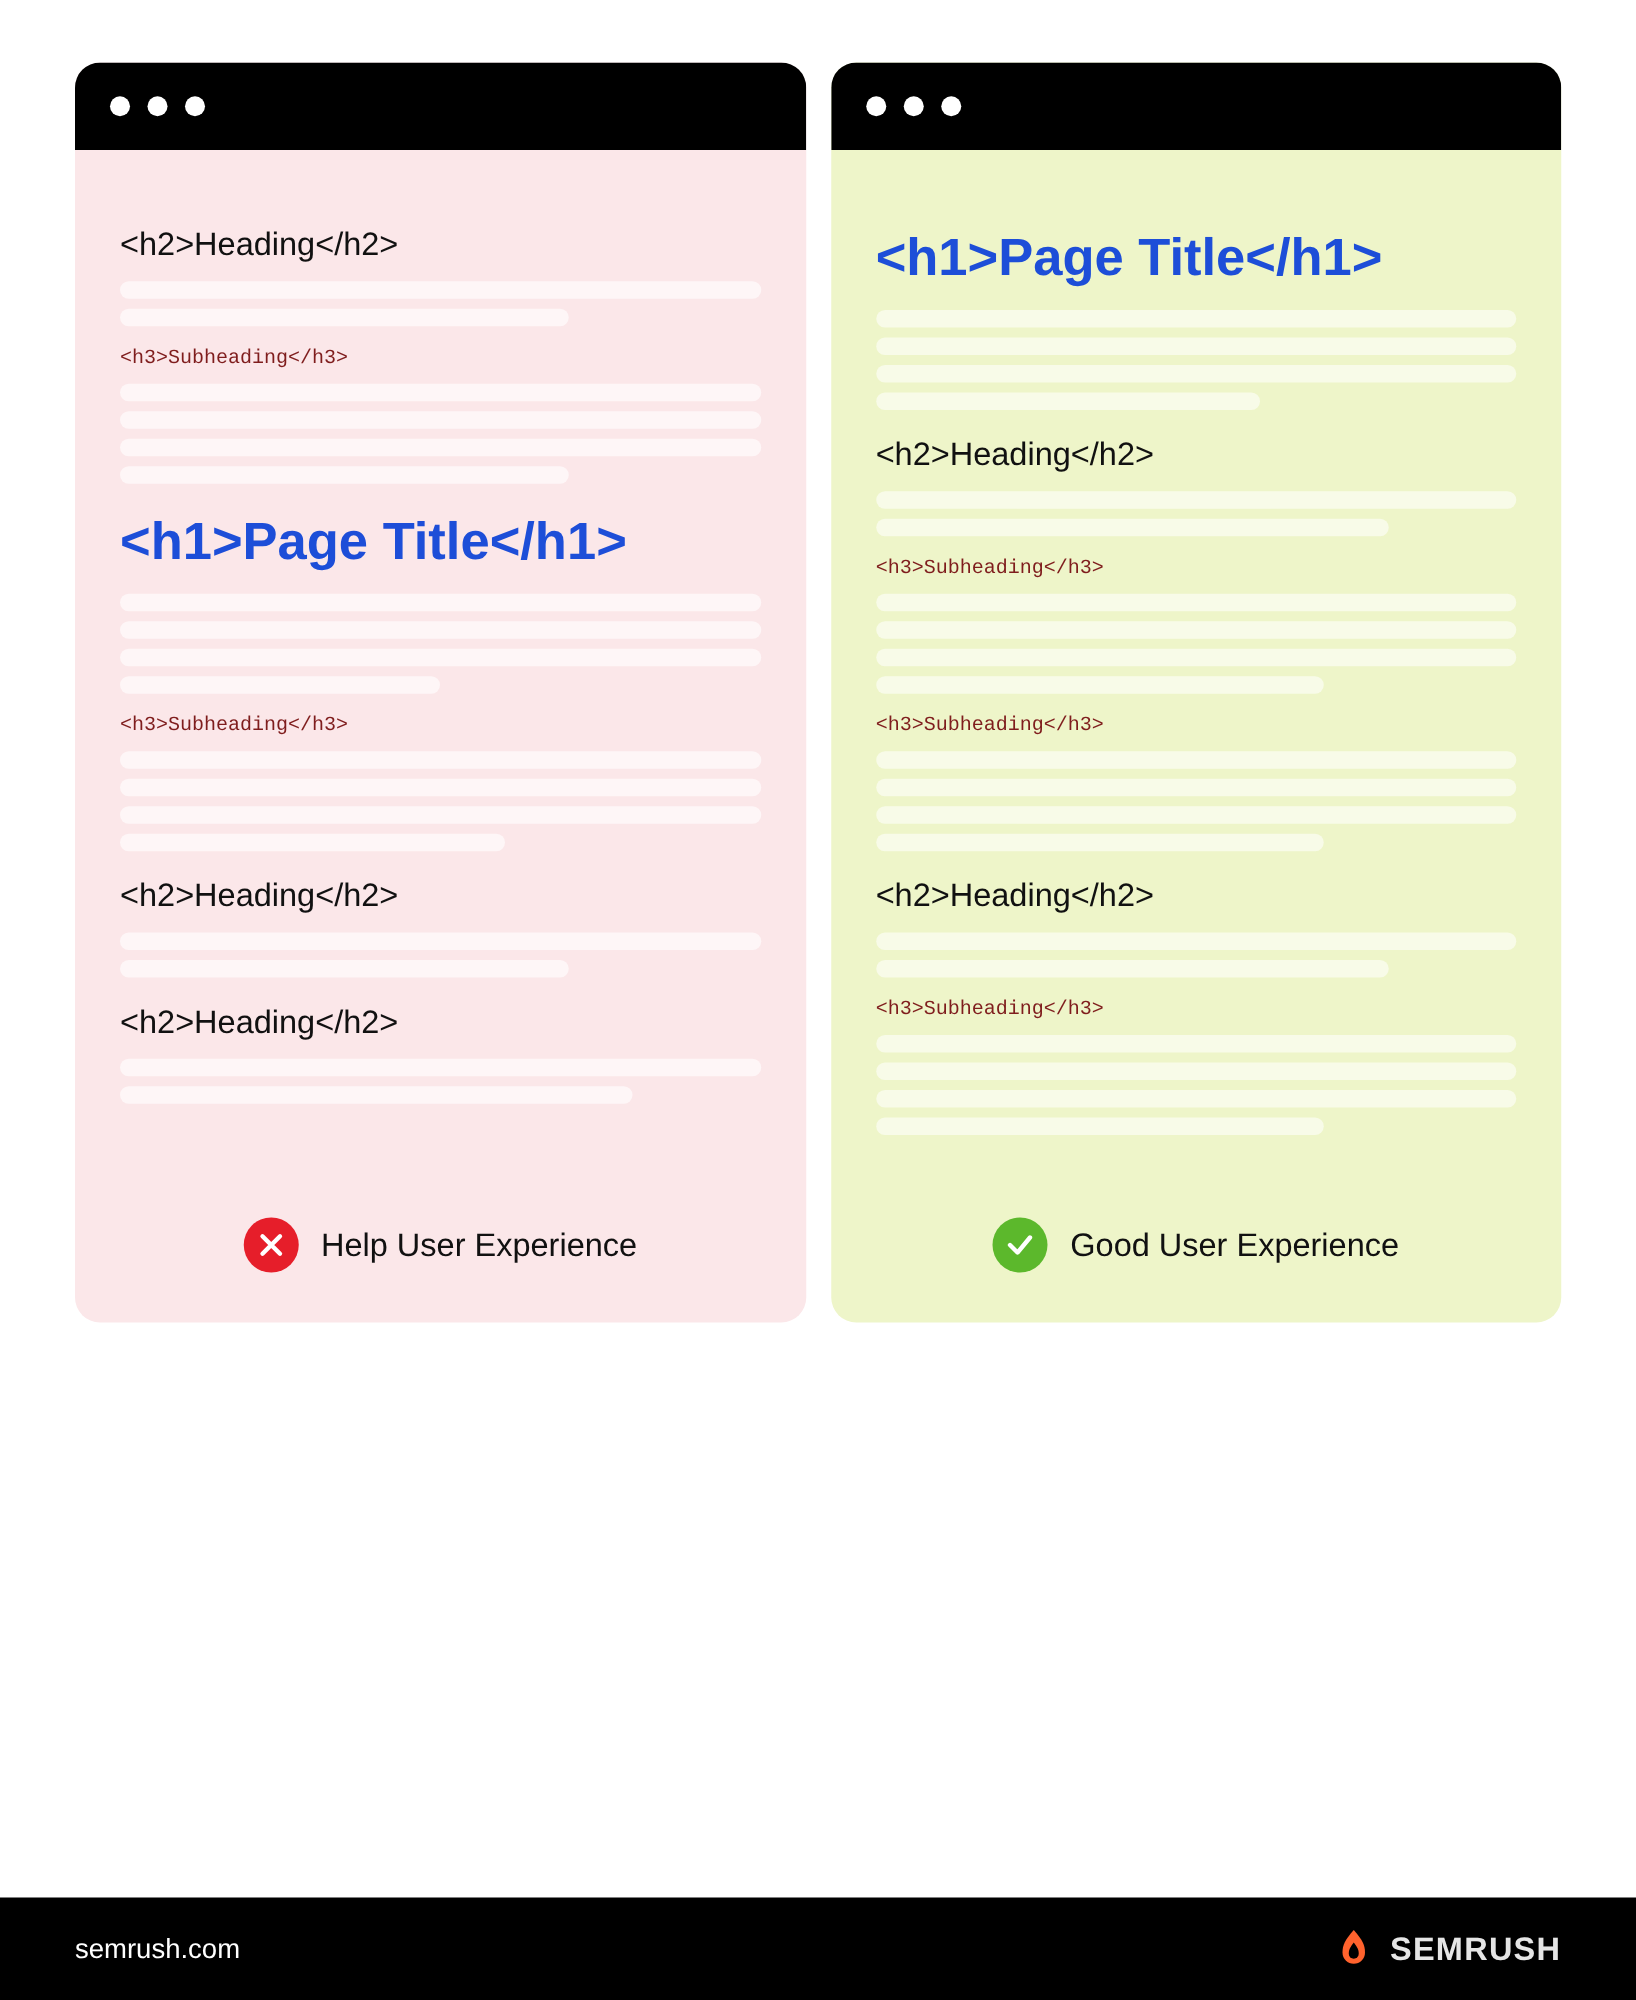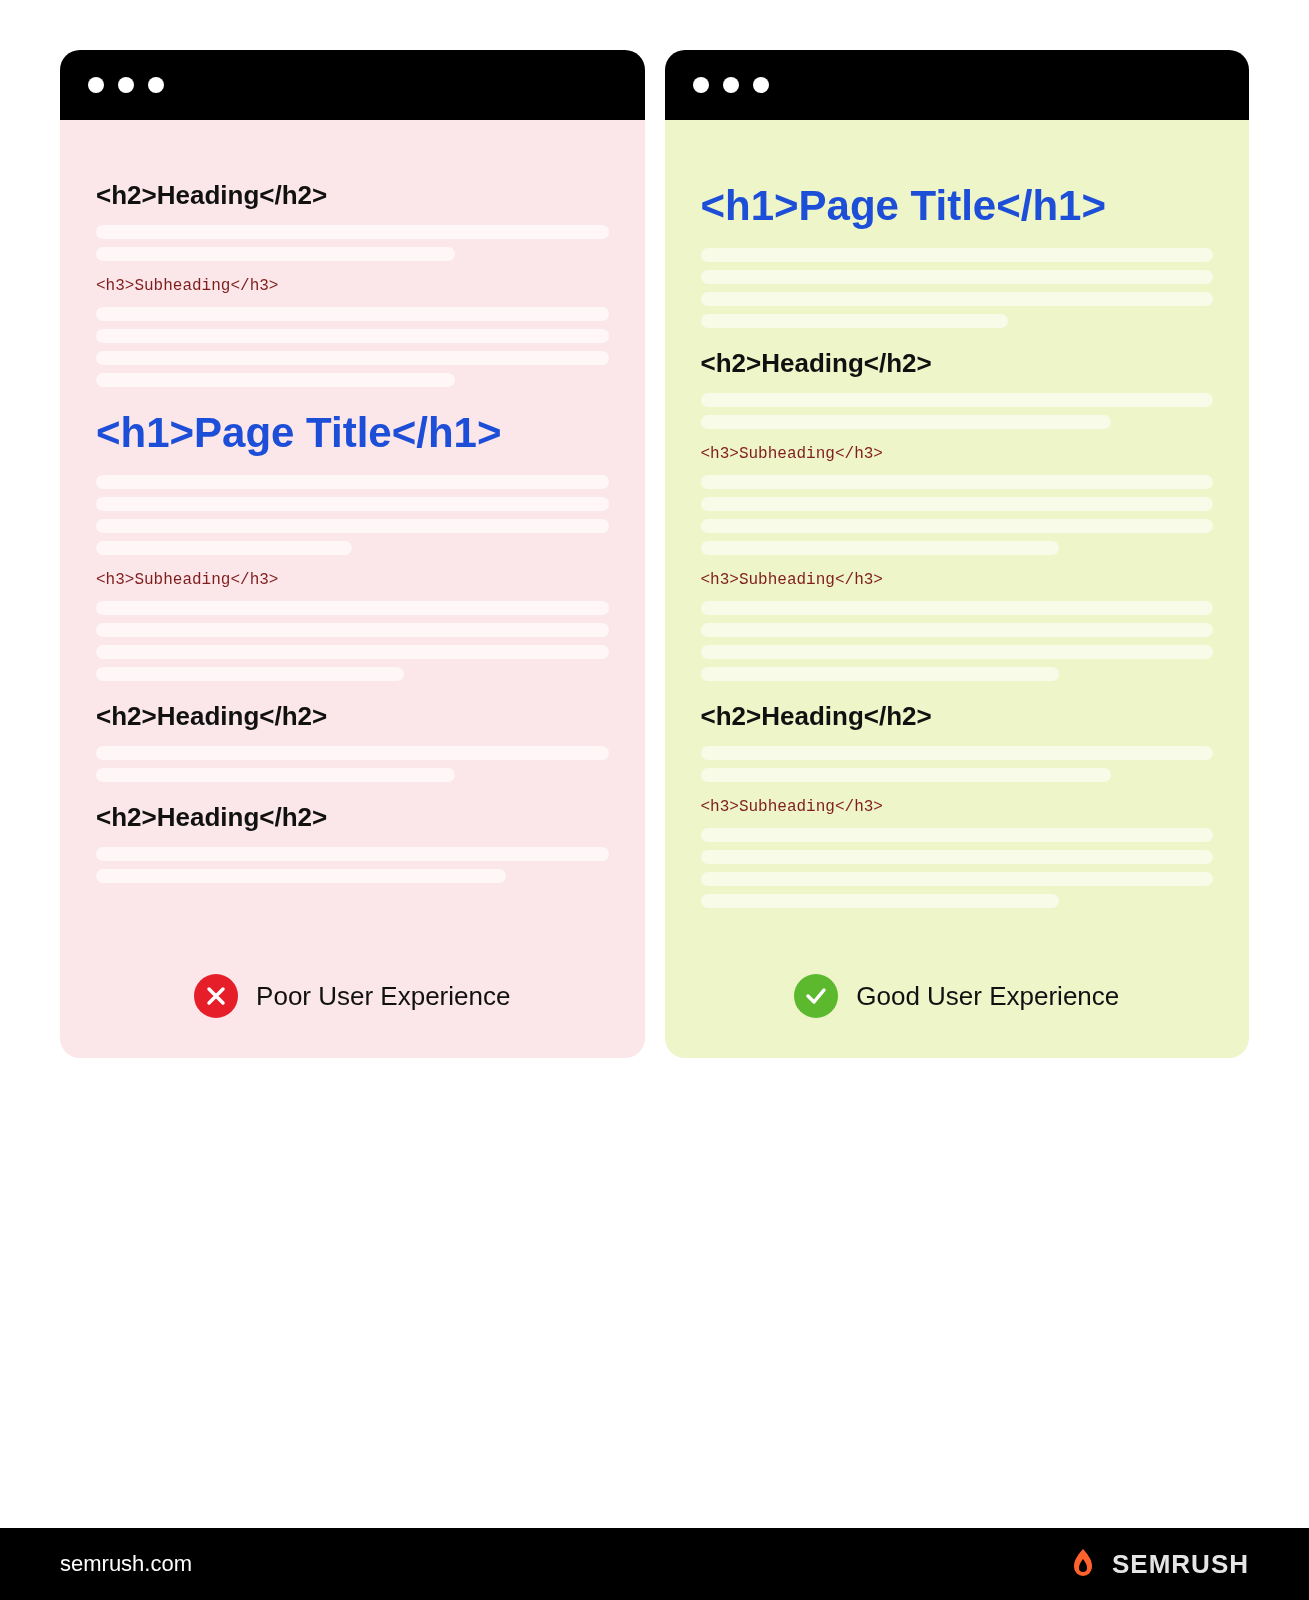--- a/index.html
+++ b/index.html
@@ -7,32 +7,32 @@
   .canvas { width: 1309px; height: 1600px; position: relative; background: #fff; }
   .title { text-align: center; font-size: 48px; font-weight: 700; color: #111; padding-top: 100px; }
   .panels { display: flex; gap: 20px; padding: 50px 60px 0 60px; }
   .panel { flex: 1; border-radius: 20px; overflow: hidden; display: flex; flex-direction: column; }
   .panel-poor { background: #fbe7e9; }
   .panel-good { background: #eef5c9; }
   .titlebar { background: #000; height: 70px; display: flex; align-items: center; padding-left: 28px; gap: 14px; }
   .dot { width: 16px; height: 16px; border-radius: 50%; background: #fff; }
   .body { padding: 40px 36px 30px 36px; flex: 1; }
   .h1txt { font-size: 42px; font-weight: 700; color: #1d4ed8; margin: 22px 0 18px 0; }
-  .h2txt { font-size: 26px; font-weight: 700; color: #111; margin: 20px 0 14px 0; }
+  .h2txt { font-size: 26px; font-weight: 400; color: #111; margin: 20px 0 14px 0; }
   .h3txt { font-size: 16px; font-weight: 500; color: #7f1d1d; margin: 16px 0 12px 0; font-family: Liberation Mono, monospace; }
   .bar { height: 14px; border-radius: 7px; margin: 8px 0; }
   .panel-poor .bar { background: #fef6f7; }
   .panel-good .bar { background: #f8fbe8; }
   .w100 { width: 100%; } .w80 { width: 80%; } .w70 { width: 70%; } .w60 { width: 60%; } .w50 { width: 50%; }
   .verdict { display: flex; align-items: center; justify-content: center; gap: 18px; padding: 28px 0 40px 0; }
   .verdict-text { font-size: 26px; font-weight: 500; color: #111; }
   .badge { width: 44px; height: 44px; border-radius: 50%; display: flex; align-items: center; justify-content: center; flex-shrink: 0; }
   .badge-x { background: #e61e2a; }
   .badge-check { background: #5cb82c; }
-  .footer { position: absolute; left: 0; right: 0; bottom: 0; height: 72px; background: #000; display: flex; align-items: center; justify-content: space-between; padding: 0 60px; }
+  .footer { position: absolute; left: 0; right: 0; bottom: 0; height: 82px; background: #000; display: flex; align-items: center; justify-content: space-between; padding: 0 60px; }
   .footer-left { color: #fff; font-size: 22px; }
   .brand { display: flex; align-items: center; gap: 12px; }
   .brand-text { color: #e5e5e5; font-size: 26px; font-weight: 800; letter-spacing: 1px; }
 </style>
 </head>
 <body>
 
 <div class="canvas">
 
 
@@ -69,21 +69,21 @@
           <div class="h2txt">&lt;h2&gt;Heading&lt;/h2&gt;</div>
           <div class="bar w100"></div>
           <div class="bar w80"></div>
         </div>
       <div class="verdict">
         <span class="badge badge-x">
           <svg width="22" height="22" viewBox="0 0 22 22">
               <path d="M4 4 L18 18 M18 4 L4 18" stroke="#fff" stroke-width="3.5" stroke-linecap="round"></path>
             </svg>
         </span>
-        <span class="verdict-text">Poor User Experience</span>
+        <span class="verdict-text">Help User Experience</span>
       </div>
     </div>
 
     <div class="panel panel-good">
       <div class="titlebar">
         <span class="dot"></span>
         <span class="dot"></span>
         <span class="dot"></span>
       </div>
       <div class="body" id="good-body">

